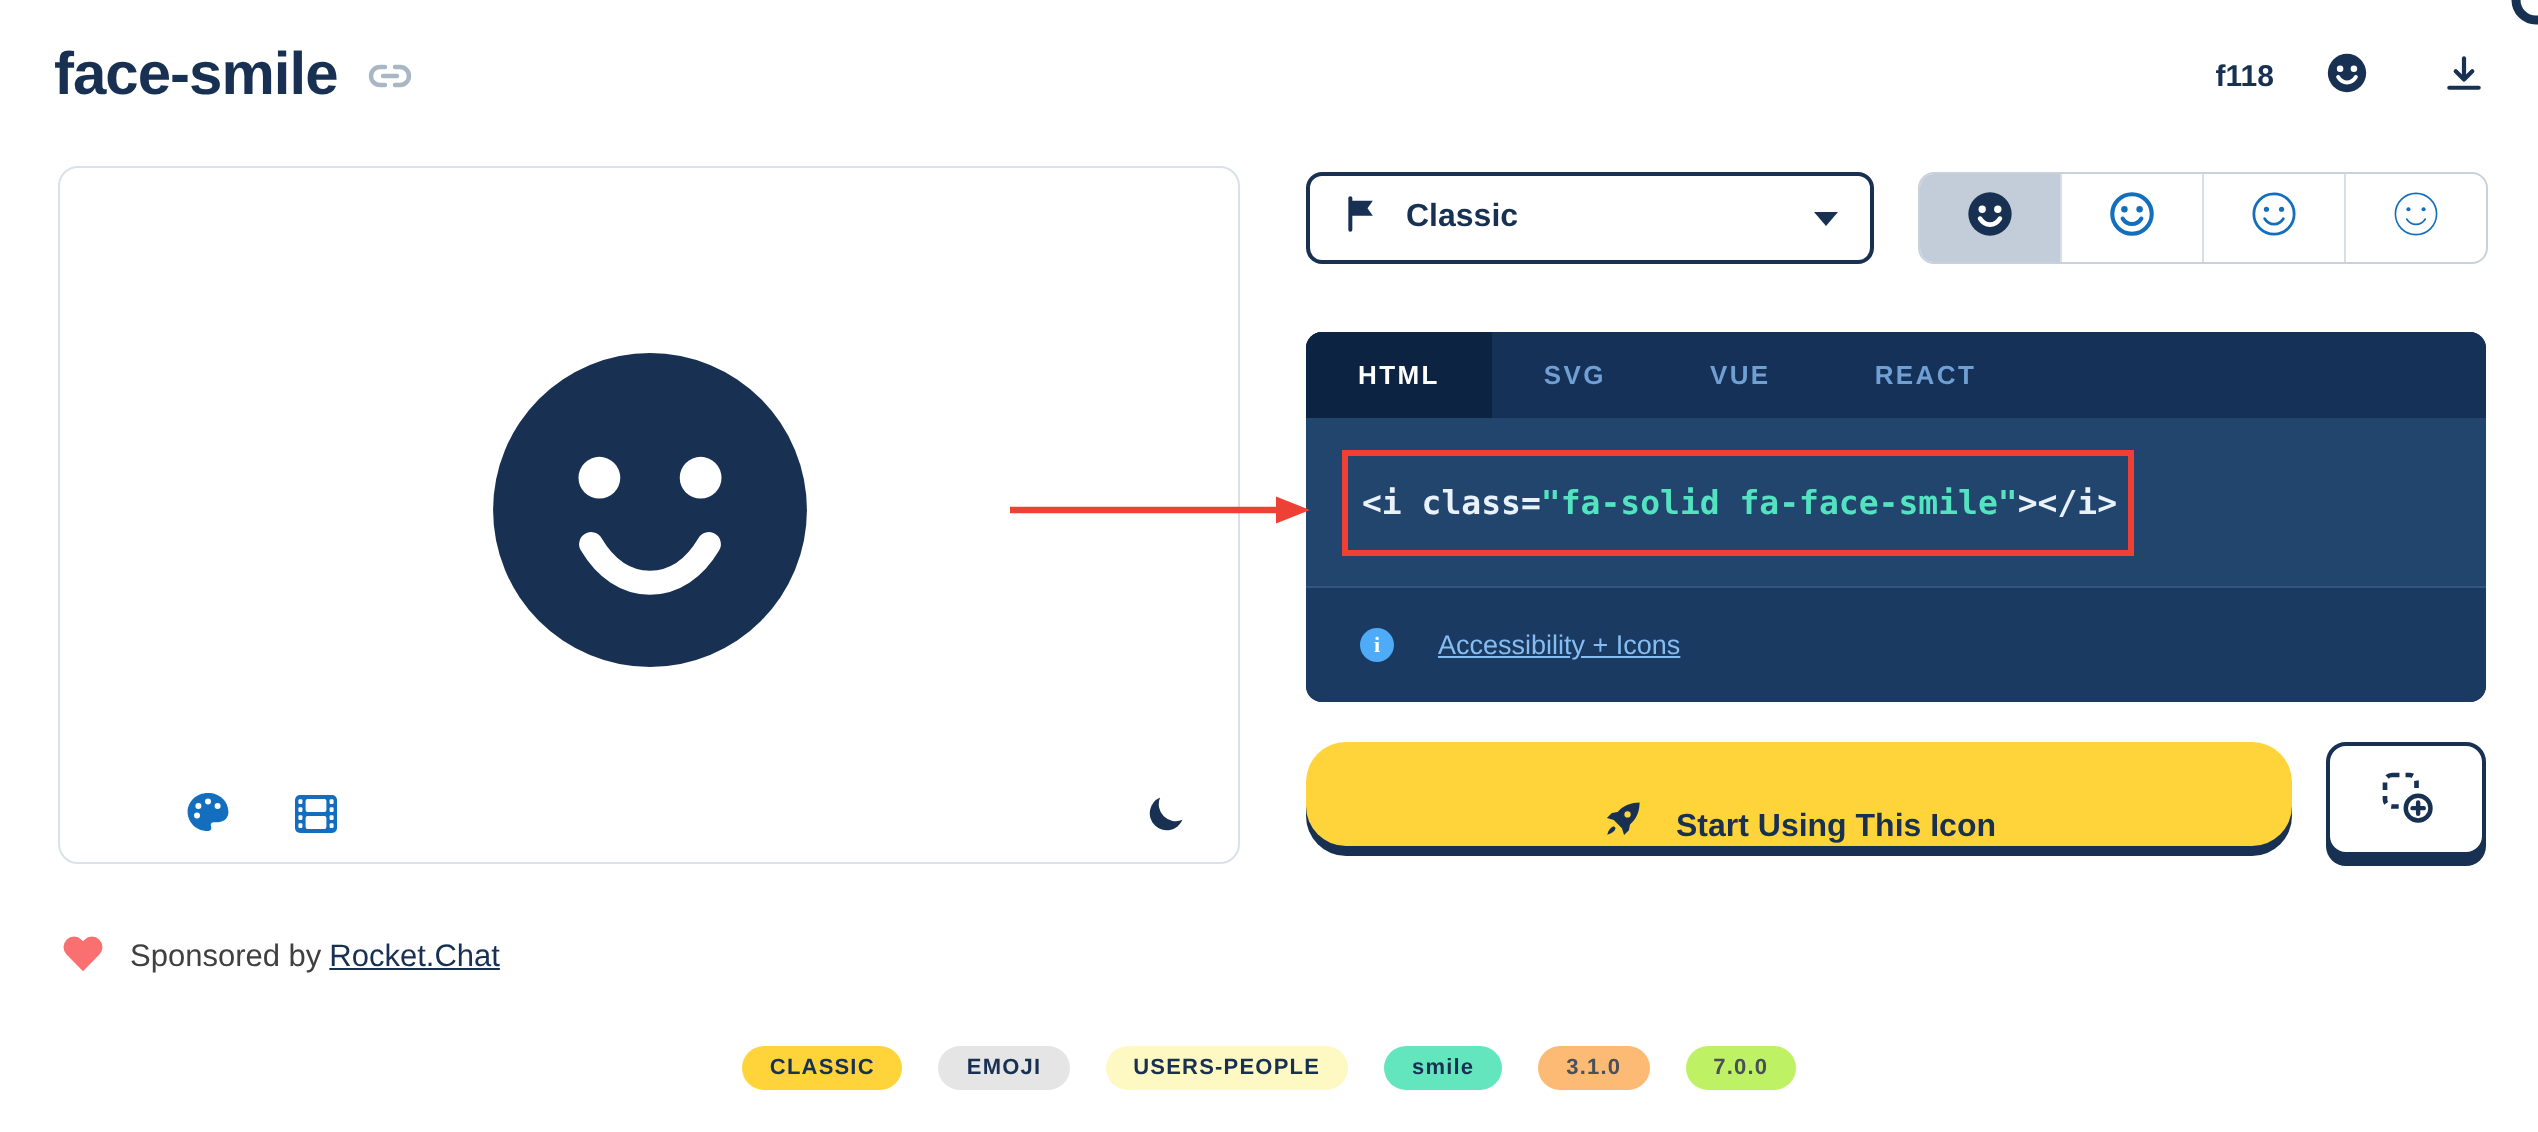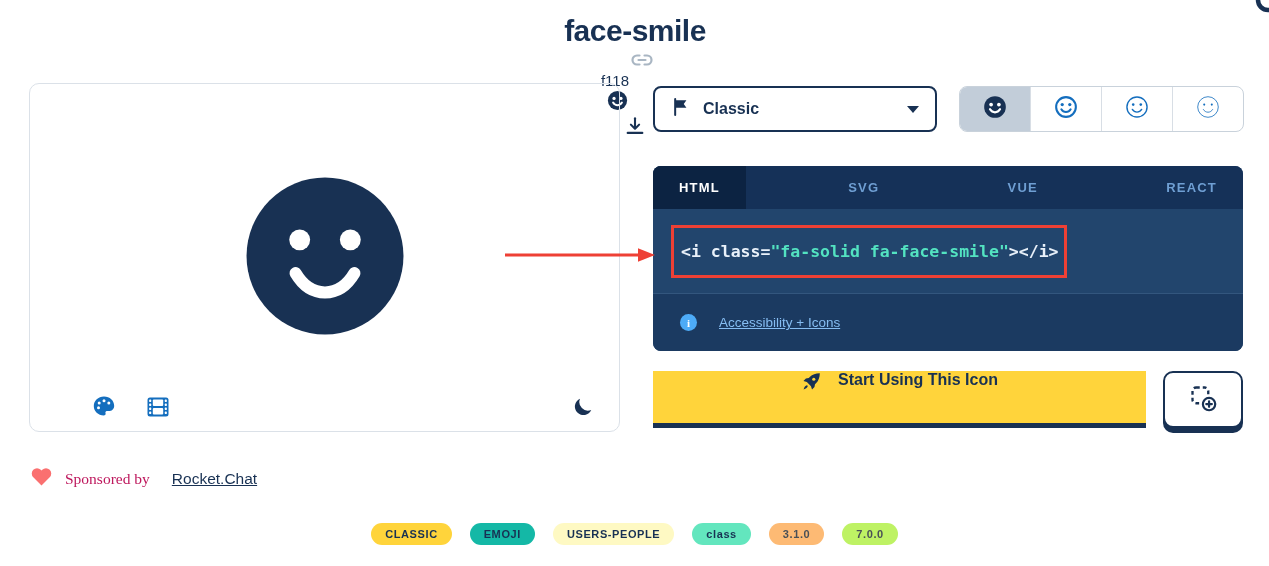--- a/index.html
+++ b/index.html
@@ -1,25 +1,25 @@
 <!DOCTYPE html>
 <html><head>
 <meta charset="utf-8">
 <style>
   * { margin:0; padding:0; box-sizing:border-box; }
   html,body { background:#fff; }
   body { font-family:"Liberation Sans", sans-serif; }
   .page { position:relative; width:1269px; height:566px; background:#fff; overflow:hidden; }
 
   
-  .topbar { position:absolute; left:27px; right:26px; top:14px; height:48px; display:flex; align-items:center;flex-direction:column; }
+  .topbar { position:absolute; left:27px; right:26px; top:14px; height:48px; display:flex; align-items:center; }
   .page-title { font-size:30px; font-weight:bold; color:#183153; letter-spacing:-0.5px; }
   .link-icon { margin-left:14px; display:inline-flex; cursor:pointer; }
   .topbar-spacer { flex:1; }
-  .unicode { font-size:15px; font-weight:400; color:#183153; margin-right:40px; }
+  .unicode { font-size:15px; font-weight:700; color:#183153; margin-right:25px; }
   .icon-btn { background:none; border:none; cursor:pointer; display:inline-flex; align-items:center; }
   .mode-btn { margin-right:36px; }
 
   
   .preview-card { position:absolute; left:29px; top:83px; width:591px; height:349px;
     border:1px solid #dbe1e8; border-radius:10px; display:flex; align-items:center; justify-content:center; }
   .tool-palette { position:absolute; left:62px; bottom:13px; cursor:pointer; display:inline-flex; }
   .tool-film { position:absolute; left:116px; bottom:13px; cursor:pointer; display:inline-flex; }
   .tool-moon { position:absolute; right:25px; bottom:13px; cursor:pointer; display:inline-flex; }
 
@@ -33,50 +33,50 @@
   
   .style-tabs { position:absolute; left:959px; top:86px; width:285px; height:46px;
     border:1px solid #c9d2db; border-radius:8px; display:flex; overflow:hidden; background:#fff; }
   .style-tab { flex:1; display:flex; align-items:center; justify-content:center; cursor:pointer; border-left:1px solid #d8dee5; }
   .style-tab:first-child { border-left:none; }
   .style-tab.selected { background:#c2cdd9; }
 
   
   .code-panel { position:absolute; left:653px; top:166px; width:590px; height:185px;
     border-radius:8px; overflow:hidden; background:#21436b; }
-  .code-tabs { height:43px; background:#153158; display:flex;justify-content:space-between; }
+  .code-tabs { height:43px; background:#153158; display:flex; }
   .code-tab { padding:0 26px; display:flex; align-items:center; font-size:13px; font-weight:bold;
     letter-spacing:1.2px; color:#6f9fd3; cursor:pointer; }
   .code-tab.active { background:#0c2342; color:#ffffff; }
   .code-row { height:84px; display:flex; align-items:center; padding-left:28px; cursor:pointer; background:#22456d; }
   .code-line { font-family:"DejaVu Sans Mono", monospace; font-weight:bold; font-size:16.5px; color:#e9f1fa; white-space:pre; }
   .code-string { color:#53e3c1; }
   .access-row { height:58px; display:flex; align-items:center; padding-left:27px; border-top:1px solid #33567e; background:#1b3a61; }
   .info-dot { width:17px; height:17px; border-radius:50%; background:#4dabf7; color:#ffffff;
     font-size:11px; font-weight:bold; display:inline-flex; align-items:center; justify-content:center; font-family:"Liberation Serif", serif; }
   .access-link { margin-left:22px; font-size:13.5px; font-weight:500; color:#85bdf2; text-decoration:underline; cursor:pointer; }
 
   
   .annotation-box { position:absolute; left:671px; top:225px; width:396px; height:53px;
     border:3px solid #ee4035; pointer-events:none; }
   .annotation-arrow { position:absolute; left:503px; top:246px; pointer-events:none; }
 
   
   .start-btn { position:absolute; left:653px; top:371px; width:493px; height:52px;
-    background:#ffd43b; border:none; border-radius:0; box-shadow:0 5px 0 0 #183153;
-    display:flex; align-items:flex-start; justify-content:center; gap:16px; cursor:pointer; }
+    background:#ffd43b; border:none; border-radius:20px; box-shadow:0 5px 0 0 #183153;
+    display:flex; align-items:flex-end; justify-content:center; gap:16px; cursor:pointer; }
   .start-btn-label { font-size:16px; font-weight:bold; color:#183153; }
   .kit-btn { position:absolute; left:1163px; top:371px; width:80px; height:57px;
     background:#fff; border:2px solid #183153; border-radius:10px; box-shadow:0 5px 0 0 #183153;
     display:flex; align-items:center; justify-content:center; cursor:pointer; }
 
   
   .sponsor { position:absolute; left:30px; top:466px; display:flex; align-items:center; }
-  .sponsor-text { margin-left:12px; font-size:15.5px; color:#be185d;font-family:Liberation Serif, serif; }
-  .sponsor-link { margin-left:22px; font-size:15.5px; color:#183153; text-decoration:underline; cursor:pointer; }
+  .sponsor-text { margin-left:12px; font-size:15.5px; color:#404040; }
+  .sponsor-link { margin-left:4px; font-size:15.5px; color:#183153; text-decoration:underline; cursor:pointer; }
 
   
   .badge-row { position:absolute; left:0; right:0; top:523px; display:flex; justify-content:center; gap:18px; }
   .badge { height:22px; line-height:22px; padding:0 14px; border-radius:11px; font-size:11px;
     font-weight:bold; letter-spacing:0.6px; cursor:pointer; white-space:nowrap; }
 
   .corner-widget { position:absolute; right:-16px; top:-17px; }
 </style>
 </head>
 <body>
@@ -265,20 +265,20 @@
       <svg width="23" height="21" viewBox="0 0 24 22" fill="#fa7070">
         <path d="M12 20.5l-8.6-8.7a5.5 5.5 0 0 1 7.8-7.8l.8.8.8-.8a5.5 5.5 0 0 1 7.8 7.8z"></path>
       </svg>
     </span>
     <span class="sponsor-text">Sponsored by</span>
     <a class="sponsor-link">Rocket.Chat</a>
   </div>
 
   <div class="badge-row">
     <span class="badge" style="background-color: rgb(255, 212, 59); color: rgb(24, 49, 83);">CLASSIC</span>
-    <span class="badge" style="background-color: #14b8a6; color: rgb(24, 49, 83);">EMOJI</span>
+    <span class="badge" style="background-color: #e5e5e5; color: rgb(24, 49, 83);">EMOJI</span>
     <span class="badge" style="background-color: #fef9c3; color: rgb(24, 49, 83);">USERS-PEOPLE</span>
-    <span class="badge" style="background-color: rgb(99, 230, 190); color: rgb(24, 49, 83);">class</span>
+    <span class="badge" style="background-color: rgb(99, 230, 190); color: rgb(24, 49, 83);">smile</span>
     <span class="badge" style="background-color: #fdba74; color: rgb(73, 80, 87);">3.1.0</span>
     <span class="badge" style="background-color: #bef264; color: rgb(73, 80, 87);">7.0.0</span>
   </div>
 
 </div>
 
 </body></html>

